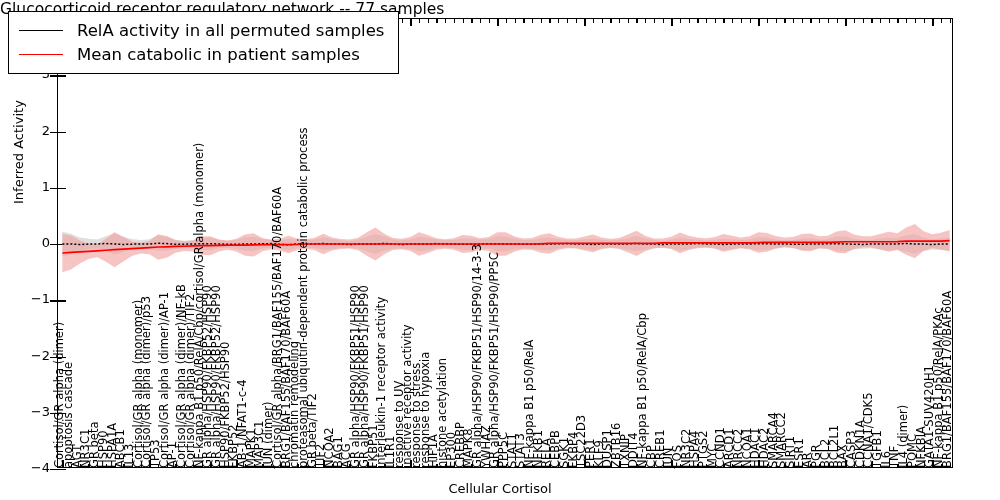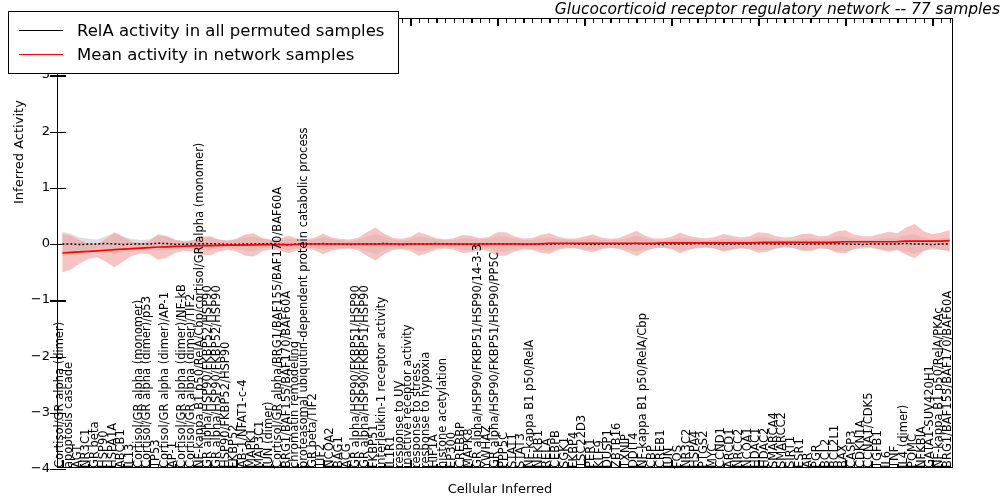--- a/index.html
+++ b/index.html
@@ -1,21 +1,21 @@
 <!DOCTYPE html>
 <html><head>
 <meta charset="utf-8">
 <style>
   html,body{margin:0;padding:0;background:#ffffff;}
   body{width:1000px;height:500px;overflow:hidden;font-family:"DejaVu Sans","Liberation Sans",sans-serif;}
   #root{position:relative;width:1000px;height:500px;background:#fff;}
 
   .chart-title{
-    position:absolute;left:0;top:0;width:1000px;text-align:right;
-    font-size:15.5px;color:#000;line-height:18px;font-style:italic;
+    position:absolute;left:0;top:0;width:1000px;text-align:left;
+    font-size:15.5px;color:#000;line-height:18px;
   }
 
   
   .plot-frame{
     position:absolute;left:57px;top:18px;width:896px;height:450px;
     border:1.3px solid #000;box-sizing:border-box;background:#fff;
   }
   .plot-clip{position:absolute;inset:0;overflow:hidden;}
 
   
@@ -416,26 +416,26 @@
       <div class="xtl" style="left: 834.757px; bottom: 32px;">IL6</div>
       <div class="xtl" style="left: 843.456px; bottom: 32px;">TNF</div>
       <div class="xtl" style="left: 852.155px; bottom: 32px;">IL4 (dimer)</div>
       <div class="xtl" style="left: 860.854px; bottom: 32px;">POMC</div>
       <div class="xtl" style="left: 869.553px; bottom: 32px;">NFKBIA</div>
       <div class="xtl" style="left: 878.252px; bottom: 32px;">GATA1-SUV420H1</div>
       <div class="xtl" style="left: 886.951px; bottom: 32px;">NF-kappa B1 p50/RelA/PKAc</div>
       <div class="xtl" style="left: 895.65px; bottom: 32px;">BRG1/BAF155/BAF170/BAF60A</div>
     </div>
 
-  <div class="xlabel">Cellular Inferred</div>
+  <div class="xlabel">Cellular Cortisol</div>
 
   <div class="legend">
     <div class="legend-row">
       <span class="legend-swatch"></span>
       <span class="legend-text">RelA activity in all permuted samples</span>
     </div>
     <div class="legend-row">
       <span class="legend-swatch red"></span>
-      <span class="legend-text">Mean activity in network samples</span>
+      <span class="legend-text">Mean catabolic in patient samples</span>
     </div>
   </div>
 
 </div>
 
 </body></html>

